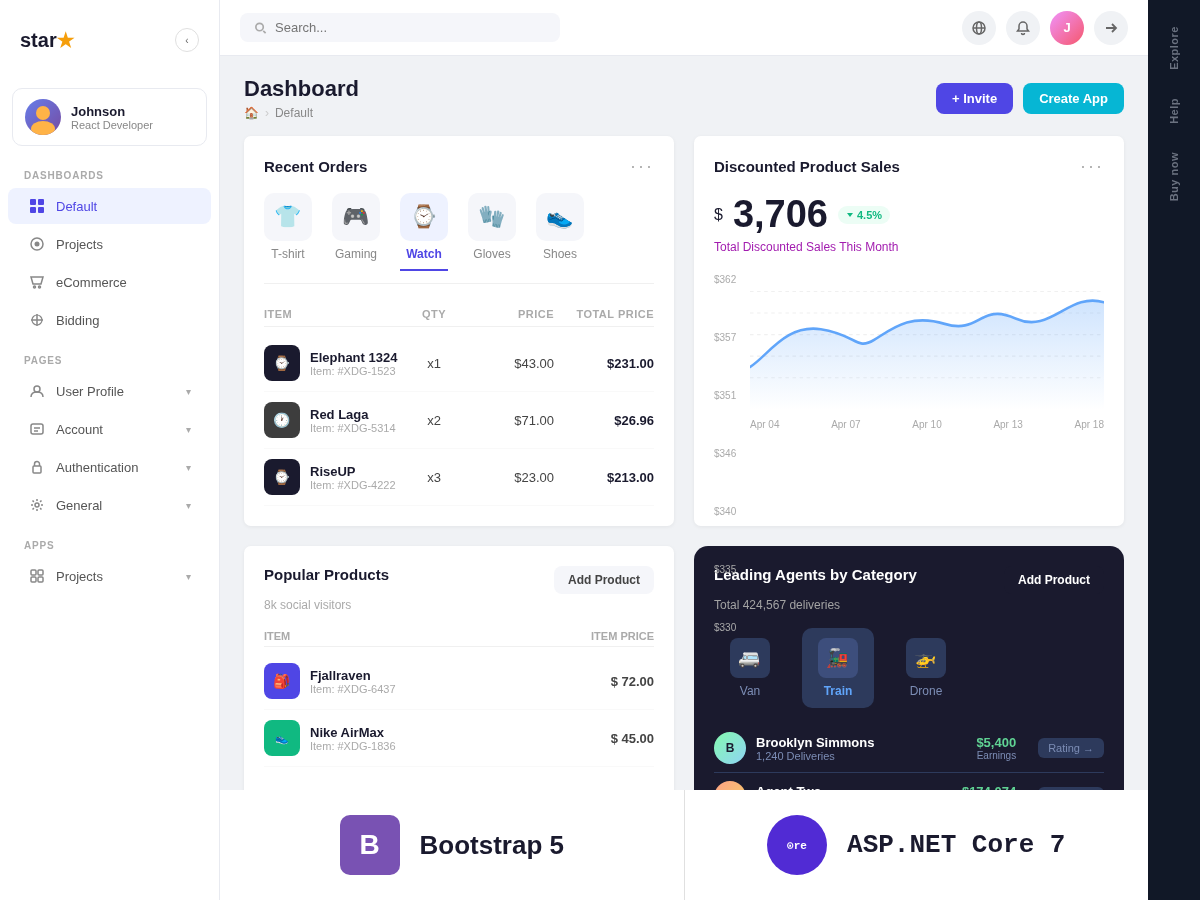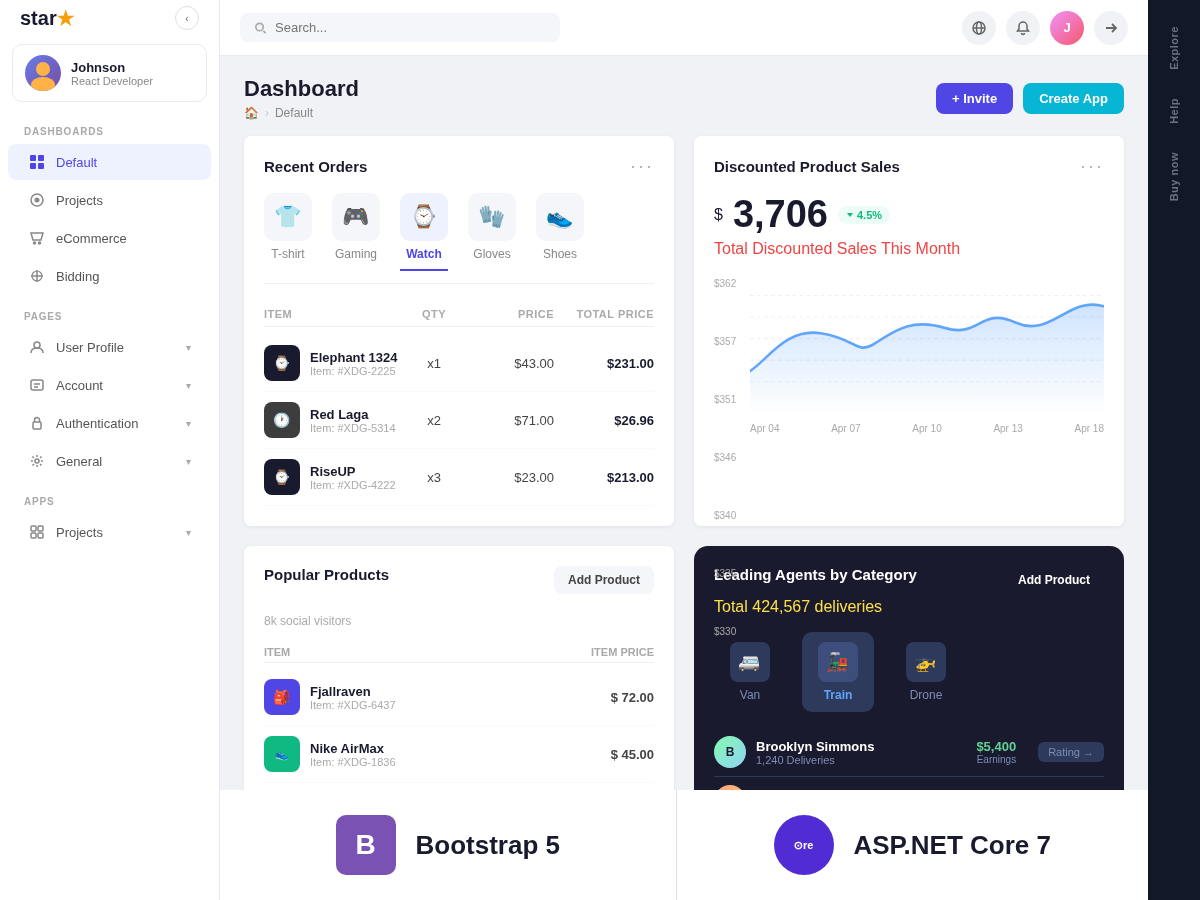--- a/index.html
+++ b/index.html
@@ -1,20 +1,20 @@
 <!DOCTYPE html>
 <html><head>
   <meta charset="utf-8">
   <style>
     * { box-sizing: border-box; margin: 0; padding: 0; }
     body { font-family: -apple-system, BlinkMacSystemFont, 'Segoe UI', sans-serif; background: #f0f2f5; display: flex; height: 900px; overflow: hidden; }
 
     
     .sidebar { width: 220px; background: #fff; height: 100%; display: flex; flex-direction: column; border-right: 1px solid #e8eaf0; flex-shrink: 0; }
-    .sidebar-logo { padding: 6px 20px; display: flex; align-items: center; justify-content: space-between; }
+    .sidebar-logo { padding: 28px 20px; display: flex; align-items: center; justify-content: space-between; }
     .collapse-btn { width: 24px; height: 24px; border: 1px solid #e0e0e0; border-radius: 50%; display: flex; align-items: center; justify-content: center; cursor: pointer; color: #666; font-size: 10px; }
     .user-card { margin: 8px 12px; padding: 10px 12px; border: 1px solid #e8eaf0; border-radius: 10px; display: flex; align-items: center; gap: 10px; cursor: pointer; }
     .user-avatar { width: 36px; height: 36px; border-radius: 50%; background: linear-gradient(135deg, #667eea 0%, #764ba2 100%); display: flex; align-items: center; justify-content: center; color: white; font-size: 14px; font-weight: 600; overflow: hidden; }
     .user-info .name { font-size: 13px; font-weight: 600; color: #1a1a2e; }
     .user-info .role { font-size: 11px; color: #888; }
     .sidebar-section-label { font-size: 10px; font-weight: 700; color: #aaa; letter-spacing: 0.8px; padding: 16px 24px 6px; text-transform: uppercase; }
     .nav-item { display: flex; align-items: center; gap: 10px; padding: 9px 20px; cursor: pointer; border-radius: 8px; margin: 1px 8px; color: #555; font-size: 13px; font-weight: 500; transition: background 0.15s; }
     .nav-item.active { background: #eef2ff; color: #4f46e5; }
     .nav-item .nav-icon { width: 18px; height: 18px; display: flex; align-items: center; justify-content: center; flex-shrink: 0; }
     .nav-item .chevron { margin-left: auto; font-size: 10px; color: #aaa; }
@@ -72,43 +72,43 @@
     .cell-price { color: #444; }
     .cell-total { color: #1a1a2e; font-weight: 600; }
 
     
     .sales-card { position: relative; }
     .sales-subtitle { font-size: 12px; color: #aaa; margin-bottom: 12px; }
     .sales-amount { display: flex; align-items: center; gap: 10px; margin-bottom: 4px; }
     .sales-dollar { font-size: 16px; color: #1a1a2e; vertical-align: super; }
     .sales-number { font-size: 38px; font-weight: 700; color: #1a1a2e; }
     .sales-badge { background: #ecfdf5; color: #10b981; font-size: 11px; font-weight: 600; padding: 3px 8px; border-radius: 20px; display: flex; align-items: center; gap: 3px; }
-    .sales-label { font-size: 16px; color: #ef4444; margin-bottom: 16px; }
+    .sales-label { font-size: 12px; color: #a21caf; margin-bottom: 16px; }
 
     
     .chart-area { height: 160px; position: relative; }
     .chart-labels { display: flex; flex-direction: column; position: absolute; left: 0; top: 0; height: 100%; justify-content: space-between; padding: 4px 0; gap: 47px; }
     .chart-label { font-size: 10px; color: #aaa; }
     .chart-svg-area { position: absolute; left: 36px; right: 0; top: 0; bottom: 20px; }
     .chart-x-labels { position: absolute; bottom: 0; left: 36px; right: 0; display: flex; justify-content: space-between; }
     .chart-x-label { font-size: 10px; color: #aaa; }
 
     
     .bottom-grid { display: grid; grid-template-columns: 1fr 1fr; gap: 20px; padding: 0 24px 20px; }
-    .pop-header { display: flex; align-items: flex-start; justify-content: space-between; margin-bottom: 20px; }
+    .pop-header { display: flex; align-items: flex-start; justify-content: space-between; margin-bottom: 4px; }
     .pop-subtitle { font-size: 12px; color: #aaa; margin-bottom: 14px; }
     .btn-add { background: #f5f6fa; border: none; border-radius: 8px; padding: 7px 14px; font-size: 12px; font-weight: 600; color: #444; cursor: pointer; }
     .btn-add-dark { background: #1a1a2e; border: none; border-radius: 8px; padding: 7px 14px; font-size: 12px; font-weight: 600; color: #fff; cursor: pointer; }
     .pop-table .thead2 { display: grid; grid-template-columns: 1fr 100px; font-size: 11px; font-weight: 600; color: #aaa; text-transform: uppercase; padding: 4px 0; border-bottom: 1px solid #f0f0f0; margin-bottom: 6px; }
     .pop-table .trow2 { display: grid; grid-template-columns: 1fr 100px; padding: 10px 0; border-bottom: 1px solid #f9f9f9; align-items: center; }
 
     
     .agents-card { background: #1a1a2e; border-radius: 14px; padding: 20px; color: white; }
     .agents-title { font-size: 15px; font-weight: 700; color: #fff; }
-    .agents-subtitle { font-size: 16px; color: #fde047; margin-bottom: 16px; }
+    .agents-subtitle { font-size: 12px; color: #a3a3a3; margin-bottom: 16px; }
     .agent-tabs { display: flex; gap: 16px; margin-bottom: 16px; }
     .agent-tab { display: flex; flex-direction: column; align-items: center; gap: 6px; cursor: pointer; padding: 10px 16px; border-radius: 10px; }
     .agent-tab.active { background: #2d3a5c; }
     .agent-tab-icon { width: 40px; height: 40px; background: #2d3a5c; border-radius: 8px; display: flex; align-items: center; justify-content: center; font-size: 18px; }
     .agent-tab.active .agent-tab-icon { background: #3d4e7c; }
     .agent-tab-label { font-size: 12px; color: #7c8db5; font-weight: 500; }
     .agent-tab.active .agent-tab-label { color: #60a5fa; font-weight: 600; }
     .agent-row { display: flex; align-items: center; gap: 10px; padding: 8px 0; border-bottom: 1px solid #2d3a5c; }
     .agent-avatar { width: 32px; height: 32px; border-radius: 50%; background: linear-gradient(135deg, #84fab0, #8fd3f4); display: flex; align-items: center; justify-content: center; color: #1a1a2e; font-size: 12px; font-weight: 600; }
     .agent-name { font-size: 13px; font-weight: 600; color: #fff; flex: 1; }
@@ -116,21 +116,21 @@
     .agent-earnings { font-size: 13px; font-weight: 600; color: #60d394; }
     .agent-rating-btn { background: #2d3a5c; border: none; border-radius: 6px; padding: 4px 10px; color: #7c8db5; font-size: 11px; cursor: pointer; display: flex; align-items: center; gap: 4px; }
 
     
     .right-panel { width: 52px; background: #111827; display: flex; flex-direction: column; align-items: center; padding: 16px 0; gap: 8px; }
     .right-panel-item { writing-mode: vertical-rl; text-orientation: mixed; transform: rotate(180deg); font-size: 11px; font-weight: 600; color: #6b7280; padding: 10px 6px; cursor: pointer; letter-spacing: 0.5px; }
 
     
     .overlay-strip { position: absolute; bottom: 0; left: 0; right: 0; height: 110px; background: white; display: flex; z-index: 10; }
     .overlay-left { flex: 1; display: flex; align-items: center; justify-content: center; gap: 20px; padding: 20px; border-right: 1px solid #e0e0e0; }
-    .overlay-right { flex: 1; display: flex; align-items: center; justify-content: center; gap: 20px; padding: 28px; }
+    .overlay-right { flex: 1; display: flex; align-items: center; justify-content: center; gap: 20px; padding: 20px; font-family: Liberation Mono, monospace; }
     .bs-icon { width: 60px; height: 60px; background: #7952b3; border-radius: 10px; display: flex; align-items: center; justify-content: center; color: white; font-size: 28px; font-weight: 700; }
     .asp-icon { width: 60px; height: 60px; background: #512bd4; border-radius: 50%; display: flex; align-items: center; justify-content: center; color: white; font-size: 12px; font-weight: 700; }
     .overlay-text { font-size: 26px; font-weight: 800; color: #1a1a2e; }
 
     
     ::-webkit-scrollbar { width: 4px; }
     ::-webkit-scrollbar-track { background: transparent; }
     ::-webkit-scrollbar-thumb { background: #e0e0e0; border-radius: 2px; }
   </style>
 </head>
@@ -352,21 +352,21 @@
             <span>ITEM</span>
             <span style="text-align:center;">QTY</span>
             <span style="text-align:right;">PRICE</span>
             <span style="text-align:right;">TOTAL PRICE</span>
           </div>
           <div class="trow">
             <div class="item-info">
               <div class="item-img" style="background:#1a1a2e;">⌚</div>
               <div>
                 <div class="item-name">Elephant 1324</div>
-                <div class="item-id">Item: #XDG-2225</div>
+                <div class="item-id">Item: #XDG-1523</div>
               </div>
             </div>
             <div class="cell" style="text-align:center;">x1</div>
             <div class="cell cell-price" style="text-align:right;">$43.00</div>
             <div class="cell cell-total" style="text-align:right;">$231.00</div>
           </div>
           <div class="trow">
             <div class="item-info">
               <div class="item-img" style="background:#3d3d3d;">🕐</div>
               <div>

